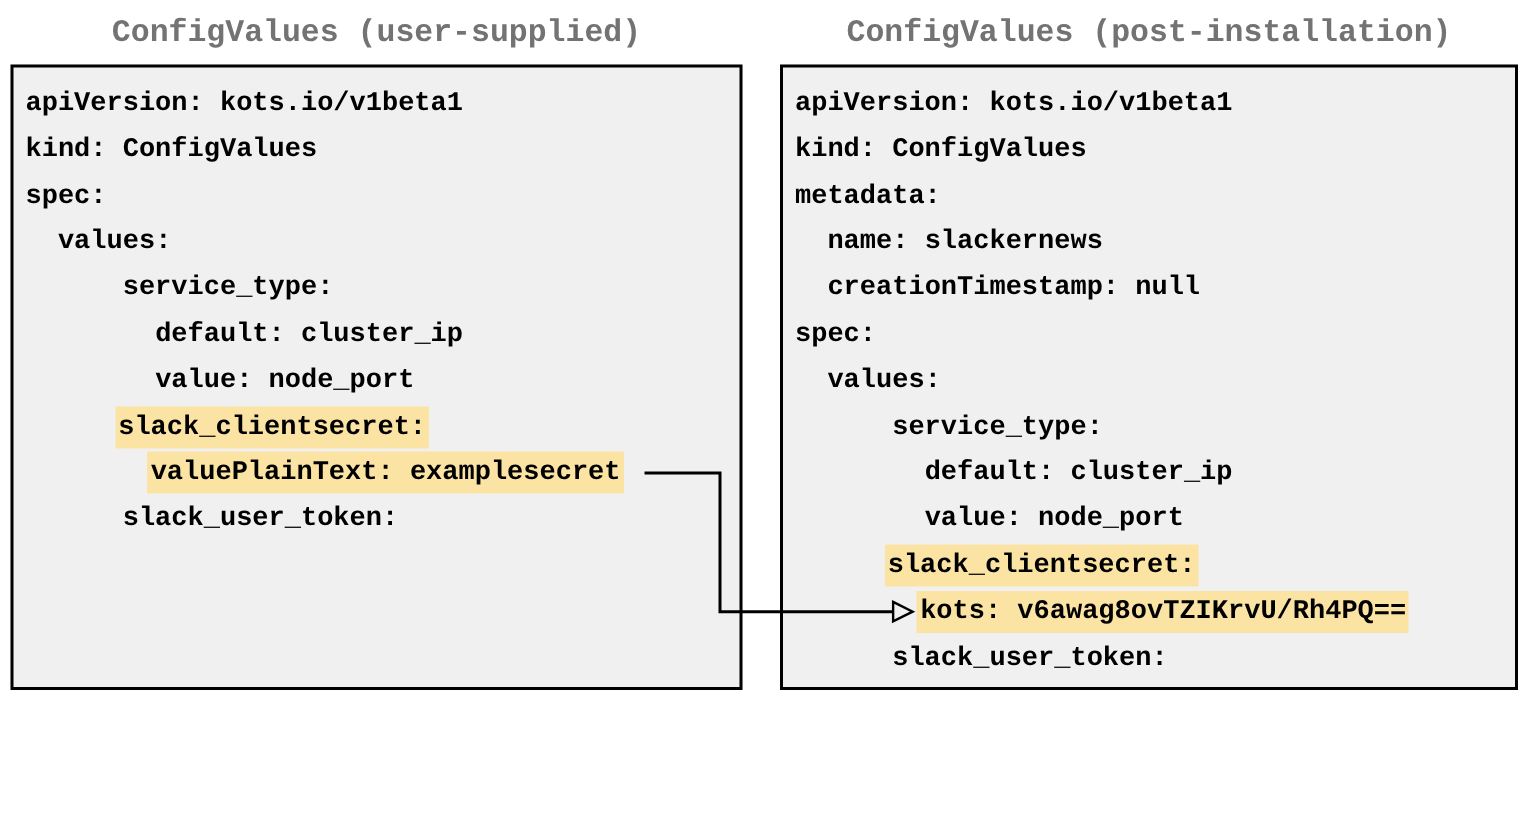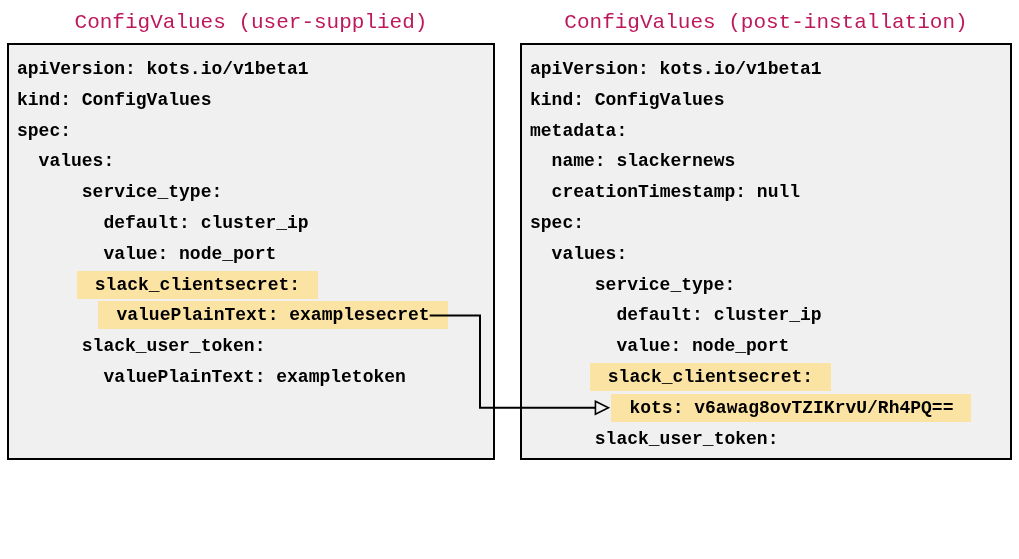--- a/index.html
+++ b/index.html
@@ -3,37 +3,37 @@
 <meta charset="utf-8">
 <style>
   html,body{margin:0;padding:0;}
   body{
     width:1019px;height:559px;position:relative;background:#ffffff;
     font-family:"Liberation Mono","DejaVu Sans Mono",monospace;
     overflow:hidden;
   }
   .title{
     position:absolute;top:7px;height:32px;line-height:32px;
-    font-weight:normal;font-size:21px;color:#be185d;text-align:center;
+    font-weight:bold;font-size:21px;color:#737373;text-align:center;
     white-space:pre;
   }
   .title-left{left:7px;width:488px;}
   .title-right{left:520px;width:492px;}
   .panel{
     position:absolute;top:43px;height:417px;box-sizing:border-box;
     background:var(--panel-bg,#f0f0f0);border:2px solid var(--panel-border,#000);
     padding:9px 0 0 8px;
     font-size:18px;font-weight:bold;color:#000;
   }
   .panel-left{left:7px;width:488px;}
   .panel-right{left:520px;width:492px;}
   .line{height:30.8px;line-height:30.8px;white-space:pre;}
   .hl{
     background:var(--hl,#fbe3a3);
-    padding:4px 18px;margin:0 -5px;
+    padding:4px 2px;margin:0 -5px;
   }
   #connector-svg{
     position:absolute;left:0;top:0;width:1019px;height:559px;
     pointer-events:none;overflow:visible;
   }
 </style>
 </head>
 <body>
 
 <div class="title title-left">ConfigValues (user-supplied)</div>
@@ -44,21 +44,20 @@
     <div class="line"><span>apiVersion: kots.io/v1beta1</span></div>
     <div class="line"><span>kind: ConfigValues</span></div>
     <div class="line"><span>spec:</span></div>
     <div class="line">  <span>values:</span></div>
     <div class="line">      <span>service_type:</span></div>
     <div class="line">        <span>default: cluster_ip</span></div>
     <div class="line">        <span>value: node_port</span></div>
     <div class="line">      <span class="hl">slack_clientsecret:</span></div>
     <div class="line">        <span class="hl">valuePlainText: examplesecret</span></div>
     <div class="line">      <span>slack_user_token:</span></div>
-    <div class="line">        <span>valuePlainText: exampletoken</span></div>
   </div>
 
 <div class="panel panel-right" id="rightPanel">
     <div class="line"><span>apiVersion: kots.io/v1beta1</span></div>
     <div class="line"><span>kind: ConfigValues</span></div>
     <div class="line"><span>metadata:</span></div>
     <div class="line">  <span>name: slackernews</span></div>
     <div class="line">  <span>creationTimestamp: null</span></div>
     <div class="line"><span>spec:</span></div>
     <div class="line">  <span>values:</span></div>

